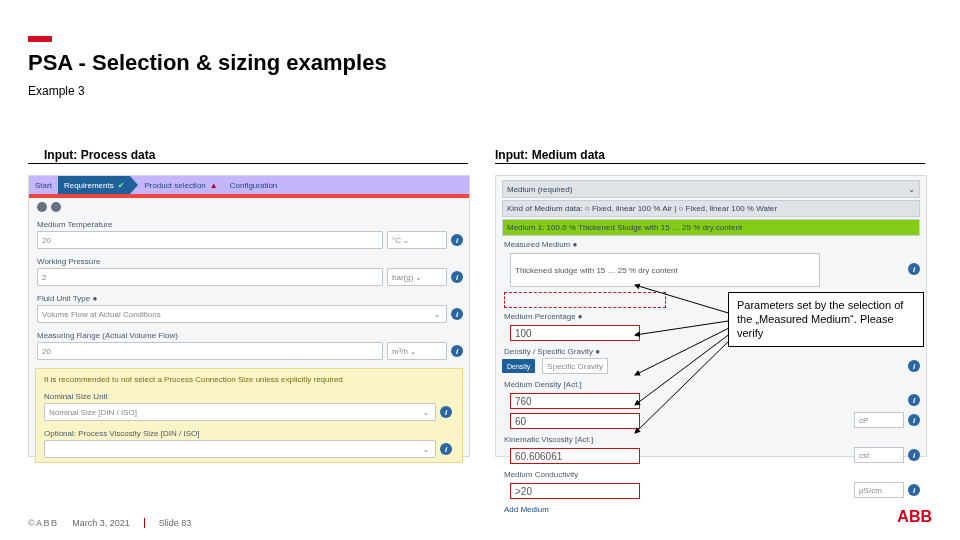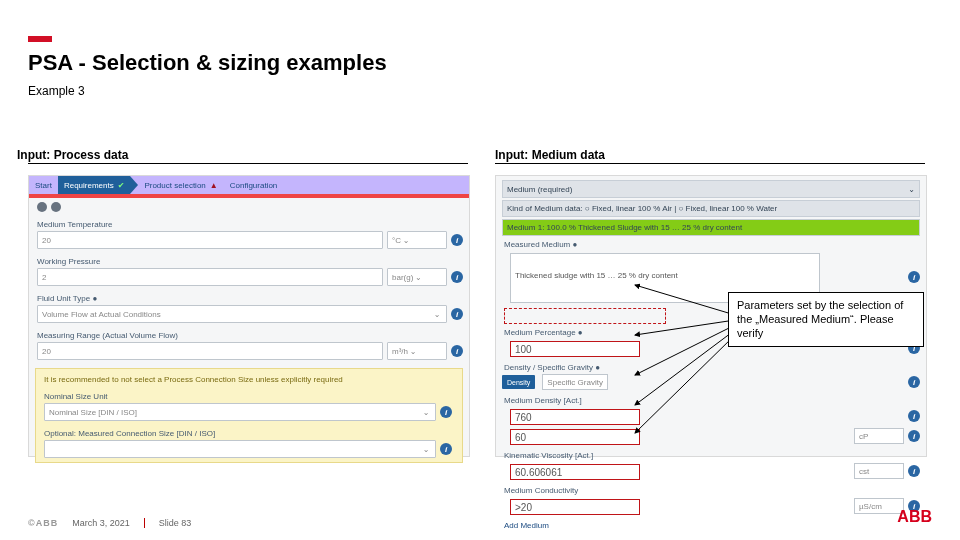--- a/index.html
+++ b/index.html
@@ -1,21 +1,21 @@
 <!DOCTYPE html>
 <html><head>
 <meta charset="utf-8">
 <style>
   html,body{margin:0;padding:0;font-family:Arial,Helvetica,sans-serif;background:#fff;color:#000}
   .page{width:960px;height:540px;position:relative;box-sizing:border-box}
   .redline{position:absolute;left:28px;top:36px;width:24px;height:6px;background:#d20f26}
   .title{position:absolute;left:28px;top:50px;font-size:22px;font-weight:bold}
   .subtitle{position:absolute;left:28px;top:84px;font-size:12px}
   .section-label{position:absolute;font-size:12px;font-weight:bold}
-  .section-label.left{left:17px;top:148px}
+  .section-label.left{left:44px;top:148px}
   .section-label.right{left:495px;top:148px}
   .hr1{position:absolute;top:163px;height:1px;background:#000}
   .hr1.left{left:28px;width:440px}
   .hr1.right{left:495px;width:430px}
   .panel{position:absolute;top:175px;width:440px;height:280px;border:1px solid #d9d9d9;background:#f5f6f7;font-size:8px;color:#555}
   .panel.left{left:28px}
   .panel.right{left:495px;width:430px}
   .wiz{display:flex;height:18px;border-bottom:4px solid #ef4444;background:#c4b5fd}
   .wiz .step{flex:0 0 auto;padding:0 6px;display:flex;align-items:center;color:#1a4a80;font-size:8px;position:relative}
   .wiz .step.start{color:#1a4a80}
@@ -27,21 +27,21 @@
   .field-label{padding:4px 6px 2px 8px;color:#455a70;font-size:8px}
   .field-row{display:flex;align-items:center;gap:4px;padding:0 6px 4px 8px}
   .inp{flex:1 1 auto;height:16px;background:#fff;border:1px solid #bfc6cd;border-radius:1px;display:flex;align-items:center;padding:0 4px;color:#888}
   .inp.sm{flex:0 0 50px}
   .chev{width:10px;height:10px;display:inline-flex;align-items:center;justify-content:center;color:#888}
   .info-i{width:12px;height:12px;border-radius:50%;background:#2a66a3;color:#fff;font-size:8px;display:flex;align-items:center;justify-content:center;font-weight:bold;font-style:italic}
   .yellowbox{margin:4px 6px;border:1px solid #e8d98a;background:#fbf4c7;padding:4px 4px 0 4px}
   .yellowbox .notice{color:#7a6b12;padding:2px 4px 4px 4px}
   .barhead{height:16px;background:#dfe3e8;border:1px solid #c7ced6;margin:4px 6px 0 6px;display:flex;align-items:center;padding:0 4px;color:#345;font-size:8px;justify-content:space-between}
   .bar2{height:15px;background:#dfe3e8;border:1px solid #c7ced6;margin:2px 6px 0 6px;display:flex;align-items:center;padding:0 4px;color:#345;font-size:8px}
-  .smallval{height:14px;background:#fff;border:1px solid #bfc6cd;margin:2px 0 0 8px;width:120px;display:flex;padding:17px 4px;color:#555;font-size:8px}
+  .smallval{height:14px;background:#fff;border:1px solid #bfc6cd;margin:2px 0 0 8px;width:120px;display:flex;align-items:center;padding:9px 4px;color:#555;font-size:8px}
   .redbox{height:14px;background:#fff;border:1.3px solid #c01418;margin:2px 0 0 8px;width:120px;display:flex;align-items:center;padding:0 4px;color:#555;font-size:10px}
   .dashedred{border:1.5px dashed #c01418;background:transparent;height:14px;width:160px;margin:3px 0 0 8px}
   .rrow{display:flex;align-items:center;gap:4px;padding:0 6px 2px 6px}
   .rrow .spacer{flex:1}
   .unitbox{height:14px;min-width:40px;border:1px solid #bfc6cd;background:#fff;display:flex;align-items:center;padding:0 4px;font-size:8px;color:#888}
   .addmed{color:#1a4a80;padding:4px 8px;font-size:8px}
   .callout{position:absolute;left:728px;top:292px;width:178px;border:1px solid #000;background:#fff;padding:6px 8px;font-size:11px;line-height:1.25}
   svg.arrows{position:absolute;left:495px;top:175px;width:430px;height:280px;pointer-events:none}
   .footer{position:absolute;left:28px;bottom:12px;font-size:9px;color:#666;display:flex;align-items:center;gap:14px}
   .footer .c{font-weight:bold;letter-spacing:1px;color:#999}
@@ -129,21 +129,21 @@
   <div class="yellowbox">
     <div class="notice">It is recommended to not select a Process Connection Size unless explicitly required</div>
     <div class="field-label" style="padding-left:4px">Nominal Size Unit</div>
     <div class="field-row" style="padding-left:4px">
       <div class="inp" style="flex:1">
             <span>Nominal Size [DIN / ISO]</span>
             <span class="chev" style="margin-left:auto">⌄</span>
           </div>
       <div class="info-i">i</div>
     </div>
-    <div class="field-label" style="padding-left:4px">Optional: Measured Connection Size [DIN / ISO]</div>
+    <div class="field-label" style="padding-left:4px">Optional: Process Viscosity Size [DIN / ISO]</div>
     <div class="field-row" style="padding-left:4px">
       <div class="inp" style="flex:1">
             <span class="chev" style="margin-left:auto">⌄</span>
           </div>
       <div class="info-i">i</div>
     </div>
   </div>
 </div>
 
 <div class="panel right">

